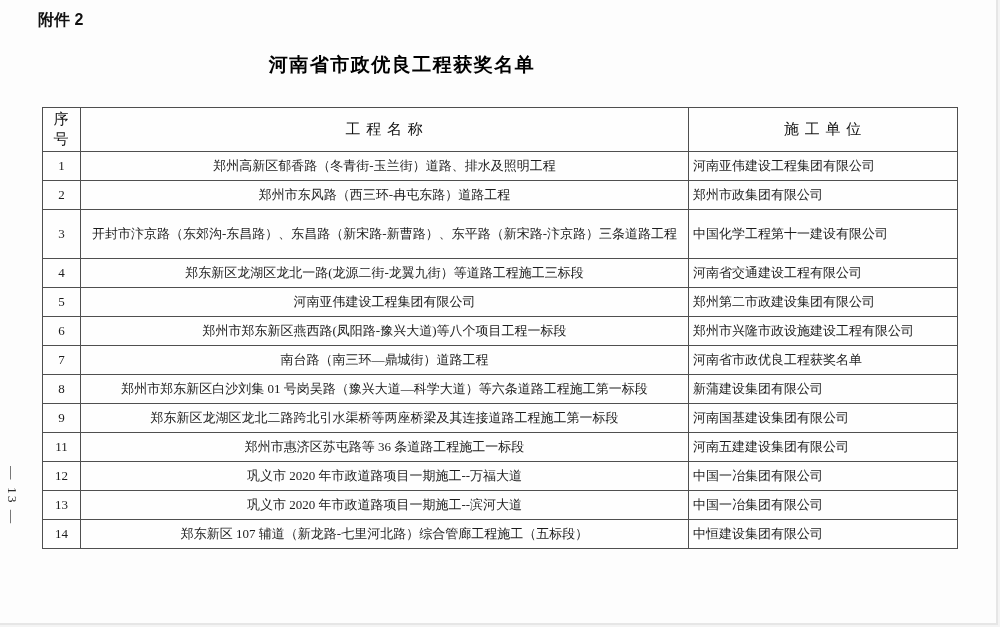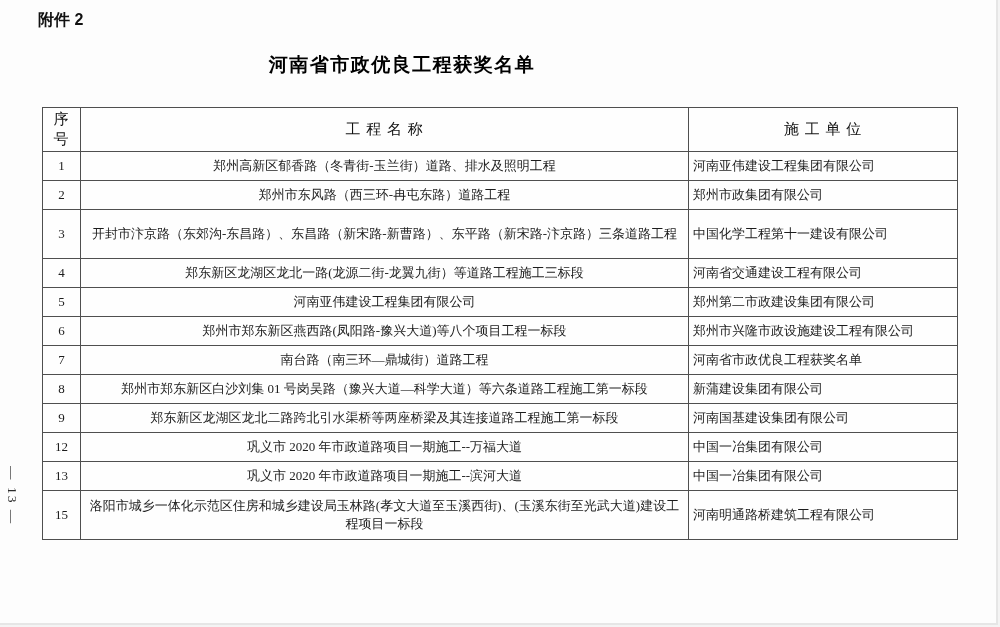--- a/index.html
+++ b/index.html
@@ -128,29 +128,34 @@
           <td class="no-cell">8</td>
           <td class="project-cell">郑州市郑东新区白沙刘集 01 号岗吴路（豫兴大道—科学大道）等六条道路工程施工第一标段</td>
           <td class="company-cell">新蒲建设集团有限公司</td>
         </tr>
         <tr>
           <td class="no-cell">9</td>
           <td class="project-cell">郑东新区龙湖区龙北二路跨北引水渠桥等两座桥梁及其连接道路工程施工第一标段</td>
           <td class="company-cell">河南国基建设集团有限公司</td>
         </tr>
         <tr>
+          <td class="no-cell">11</td>
+          <td class="project-cell">郑州市惠济区苏屯路等 36 条道路工程施工一标段</td>
+          <td class="company-cell">河南五建建设集团有限公司</td>
+        </tr>
+        <tr>
           <td class="no-cell">12</td>
           <td class="project-cell">巩义市 2020 年市政道路项目一期施工--万福大道</td>
           <td class="company-cell">中国一冶集团有限公司</td>
         </tr>
         <tr>
           <td class="no-cell">13</td>
           <td class="project-cell">巩义市 2020 年市政道路项目一期施工--滨河大道</td>
           <td class="company-cell">中国一冶集团有限公司</td>
         </tr>
-        <tr class="tall">
-          <td class="no-cell">15</td>
-          <td class="project-cell">洛阳市城乡一体化示范区住房和城乡建设局玉林路(孝文大道至玉溪西街)、(玉溪东街至光武大道)建设工程项目一标段</td>
-          <td class="company-cell">河南明通路桥建筑工程有限公司</td>
+        <tr>
+          <td class="no-cell">14</td>
+          <td class="project-cell">郑东新区 107 辅道（新龙路-七里河北路）综合管廊工程施工（五标段）</td>
+          <td class="company-cell">中恒建设集团有限公司</td>
         </tr>
       </tbody>
   </table>
 </div>
 
 </body></html>

